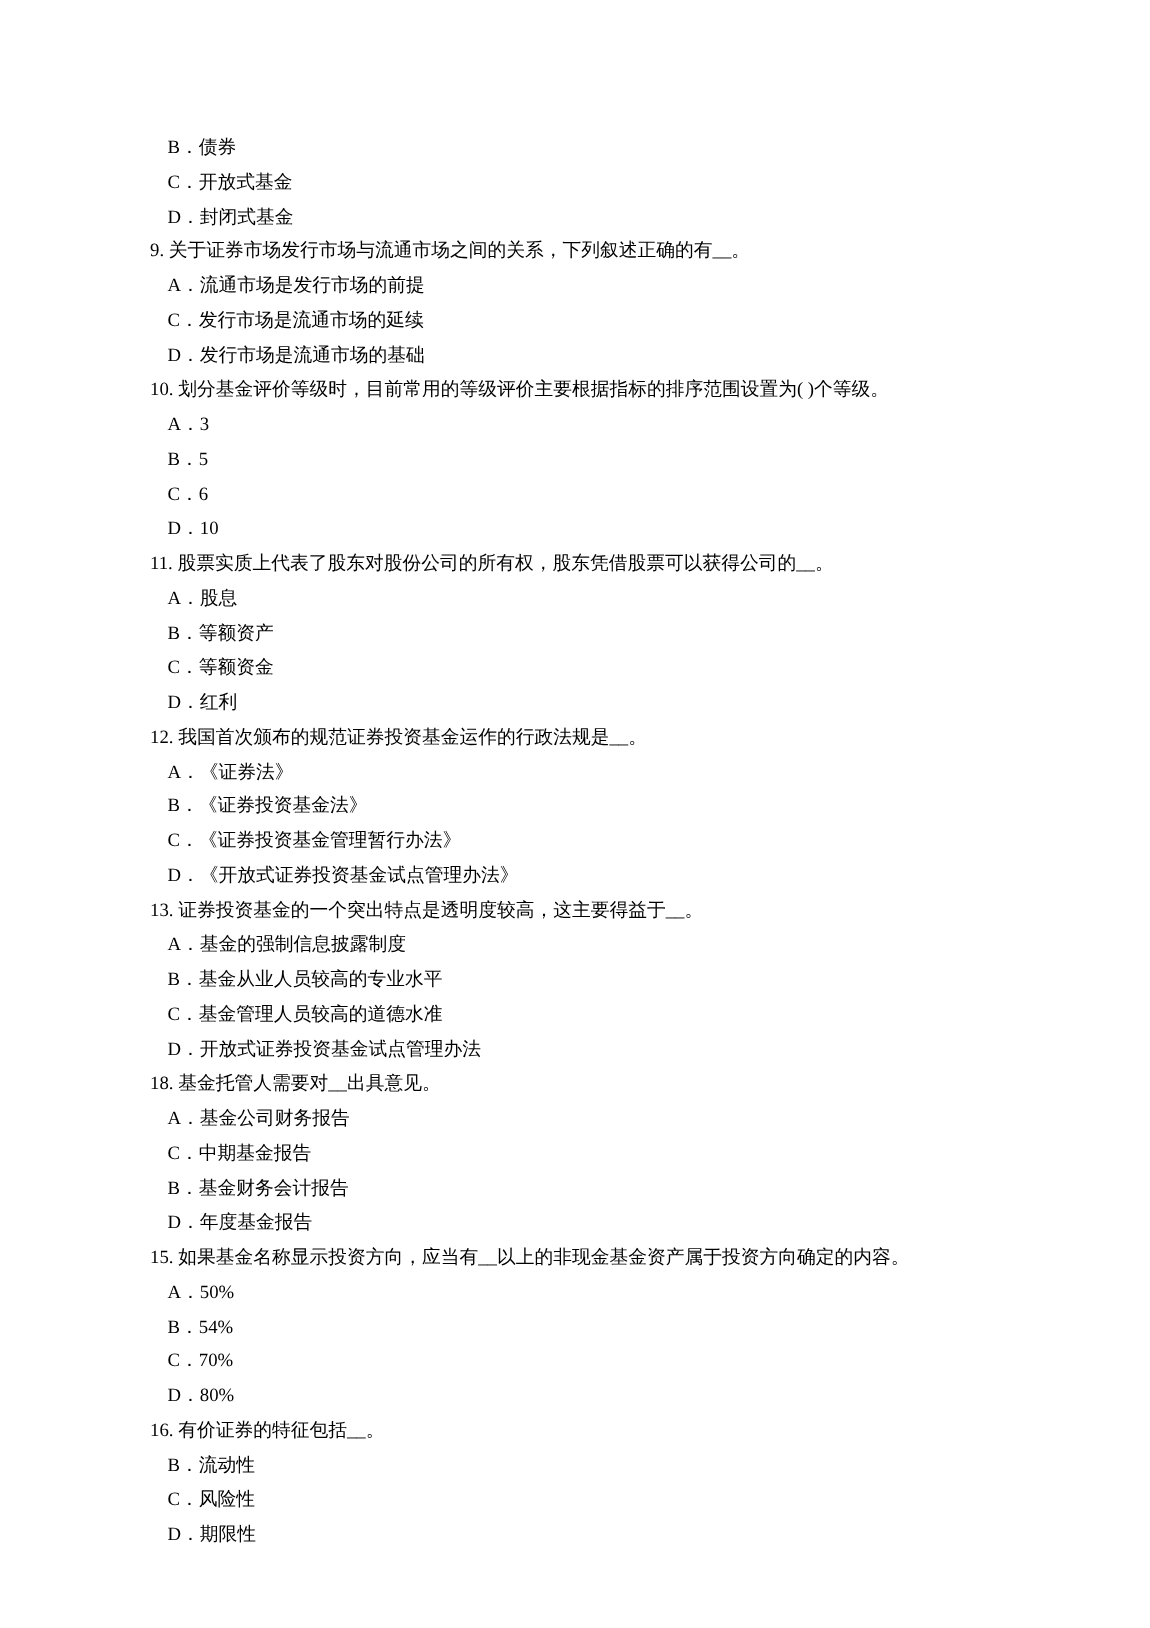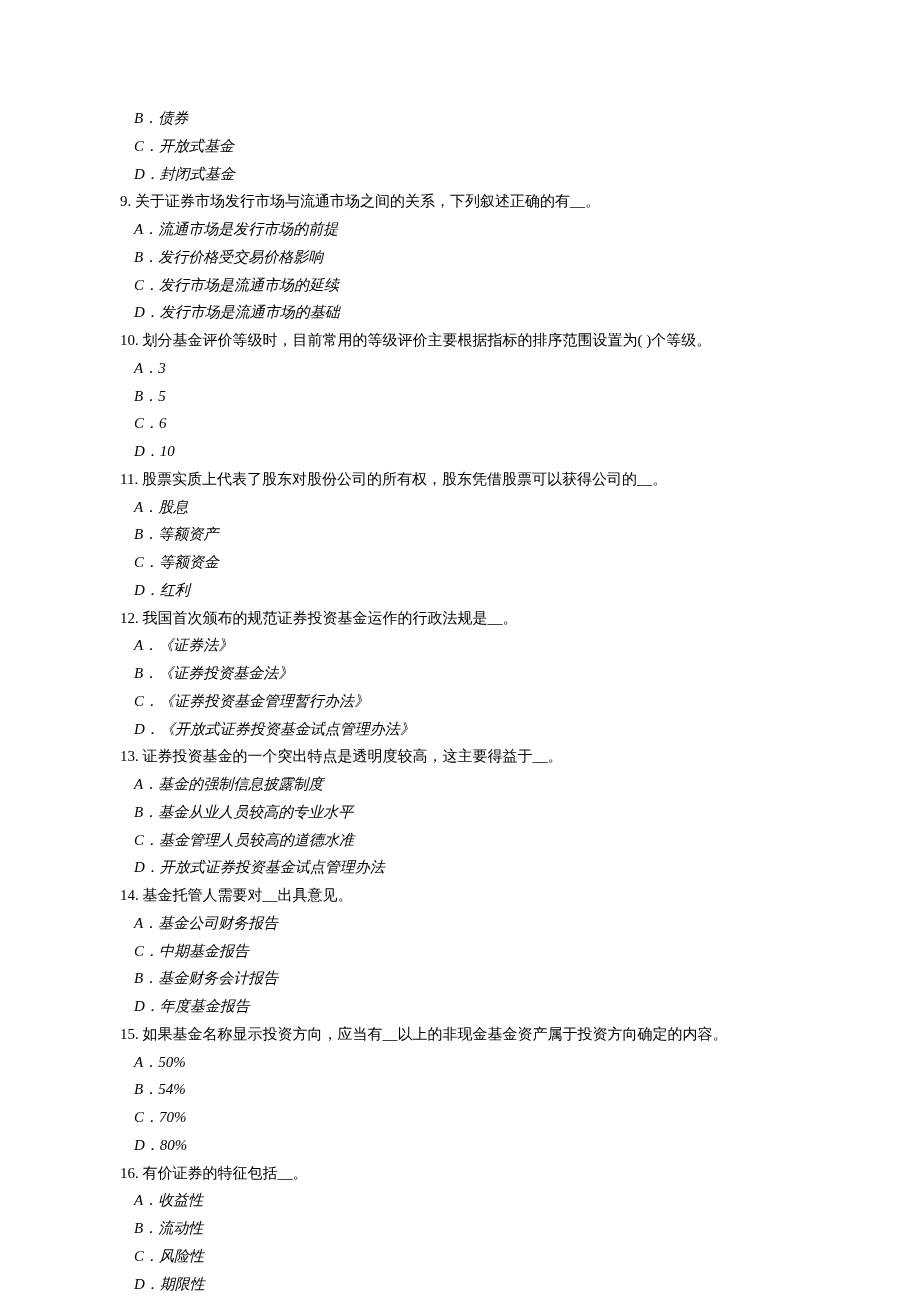--- a/index.html
+++ b/index.html
@@ -11,21 +11,20 @@
     color: #000;
     line-height: 1.85;
     width: 920px;
   }
   .page {
     padding: 105px 120px 40px 120px;
     box-sizing: border-box;
   }
   .option {
     padding-left: 14px;
-    font-style: italic;
   }
   .opt-letter {
     font-family: "Times New Roman", serif;
   }
   .question {
     padding-left: 0;
   }
   .q-num {
     font-family: "Times New Roman", serif;
   }
@@ -33,21 +32,20 @@
 </head>
 <body>
 
 <div class="page">
   <div id="content">
       <div class="option"><span class="opt-letter">B</span><span>．</span><span>债券</span></div>
       <div class="option"><span class="opt-letter">C</span><span>．</span><span>开放式基金</span></div>
       <div class="option"><span class="opt-letter">D</span><span>．</span><span>封闭式基金</span></div>
       <div class="question"><span class="q-num">9.</span><span> 关于证券市场发行市场与流通市场之间的关系，下列叙述正确的有__。</span></div>
       <div class="option"><span class="opt-letter">A</span><span>．</span><span>流通市场是发行市场的前提</span></div>
-      <div class="option"><span class="opt-letter">B</span><span>．</span><span>发行价格受交易价格影响</span></div>
       <div class="option"><span class="opt-letter">C</span><span>．</span><span>发行市场是流通市场的延续</span></div>
       <div class="option"><span class="opt-letter">D</span><span>．</span><span>发行市场是流通市场的基础</span></div>
       <div class="question"><span class="q-num">10.</span><span> 划分基金评价等级时，目前常用的等级评价主要根据指标的排序范围设置为( )个等级。</span></div>
       <div class="option"><span class="opt-letter">A</span><span>．</span><span>3</span></div>
       <div class="option"><span class="opt-letter">B</span><span>．</span><span>5</span></div>
       <div class="option"><span class="opt-letter">C</span><span>．</span><span>6</span></div>
       <div class="option"><span class="opt-letter">D</span><span>．</span><span>10</span></div>
       <div class="question"><span class="q-num">11.</span><span> 股票实质上代表了股东对股份公司的所有权，股东凭借股票可以获得公司的__。</span></div>
       <div class="option"><span class="opt-letter">A</span><span>．</span><span>股息</span></div>
       <div class="option"><span class="opt-letter">B</span><span>．</span><span>等额资产</span></div>
@@ -56,31 +54,30 @@
       <div class="question"><span class="q-num">12.</span><span> 我国首次颁布的规范证券投资基金运作的行政法规是__。</span></div>
       <div class="option"><span class="opt-letter">A</span><span>．</span><span>《证券法》</span></div>
       <div class="option"><span class="opt-letter">B</span><span>．</span><span>《证券投资基金法》</span></div>
       <div class="option"><span class="opt-letter">C</span><span>．</span><span>《证券投资基金管理暂行办法》</span></div>
       <div class="option"><span class="opt-letter">D</span><span>．</span><span>《开放式证券投资基金试点管理办法》</span></div>
       <div class="question"><span class="q-num">13.</span><span> 证券投资基金的一个突出特点是透明度较高，这主要得益于__。</span></div>
       <div class="option"><span class="opt-letter">A</span><span>．</span><span>基金的强制信息披露制度</span></div>
       <div class="option"><span class="opt-letter">B</span><span>．</span><span>基金从业人员较高的专业水平</span></div>
       <div class="option"><span class="opt-letter">C</span><span>．</span><span>基金管理人员较高的道德水准</span></div>
       <div class="option"><span class="opt-letter">D</span><span>．</span><span>开放式证券投资基金试点管理办法</span></div>
-      <div class="question"><span class="q-num">14.</span><span> 基金托管人需要对__出具意见。</span></div>
+      <div class="question"><span class="q-num">18.</span><span> 基金托管人需要对__出具意见。</span></div>
       <div class="option"><span class="opt-letter">A</span><span>．</span><span>基金公司财务报告</span></div>
       <div class="option"><span class="opt-letter">C</span><span>．</span><span>中期基金报告</span></div>
       <div class="option"><span class="opt-letter">B</span><span>．</span><span>基金财务会计报告</span></div>
       <div class="option"><span class="opt-letter">D</span><span>．</span><span>年度基金报告</span></div>
       <div class="question"><span class="q-num">15.</span><span> 如果基金名称显示投资方向，应当有__以上的非现金基金资产属于投资方向确定的内容。</span></div>
       <div class="option"><span class="opt-letter">A</span><span>．</span><span>50%</span></div>
       <div class="option"><span class="opt-letter">B</span><span>．</span><span>54%</span></div>
       <div class="option"><span class="opt-letter">C</span><span>．</span><span>70%</span></div>
       <div class="option"><span class="opt-letter">D</span><span>．</span><span>80%</span></div>
       <div class="question"><span class="q-num">16.</span><span> 有价证券的特征包括__。</span></div>
-      <div class="option"><span class="opt-letter">A</span><span>．</span><span>收益性</span></div>
       <div class="option"><span class="opt-letter">B</span><span>．</span><span>流动性</span></div>
       <div class="option"><span class="opt-letter">C</span><span>．</span><span>风险性</span></div>
       <div class="option"><span class="opt-letter">D</span><span>．</span><span>期限性</span></div>
       <div class="question"></div>
     </div>
 
 </div>
 
 </body></html>

